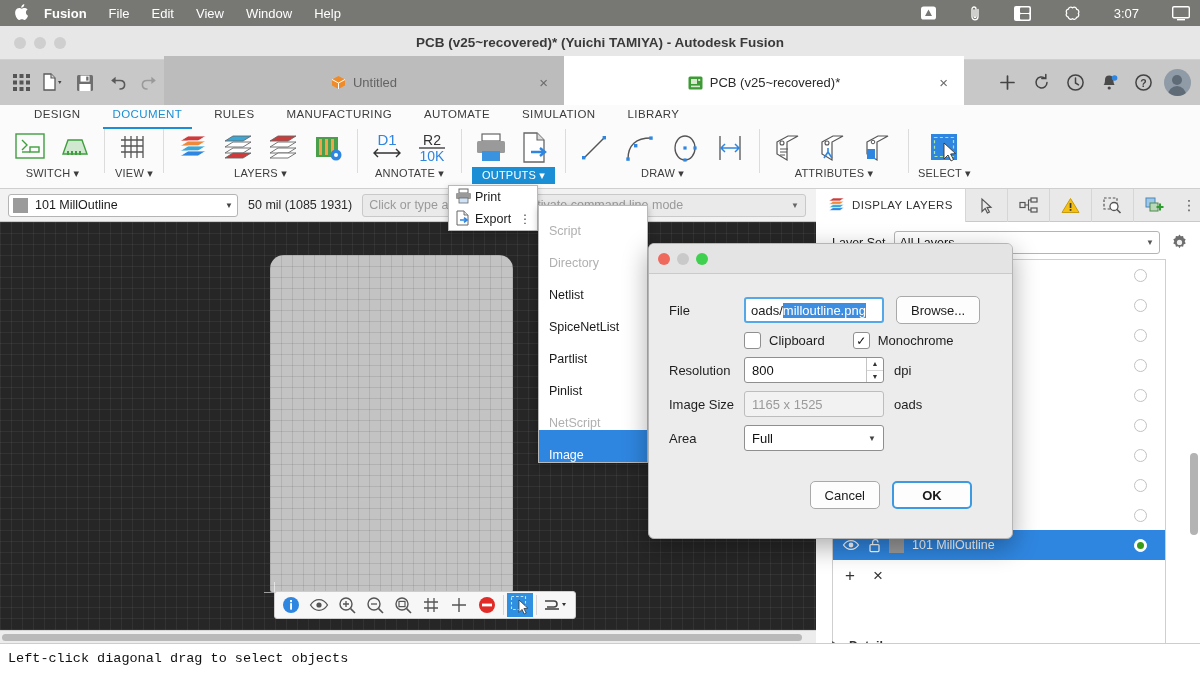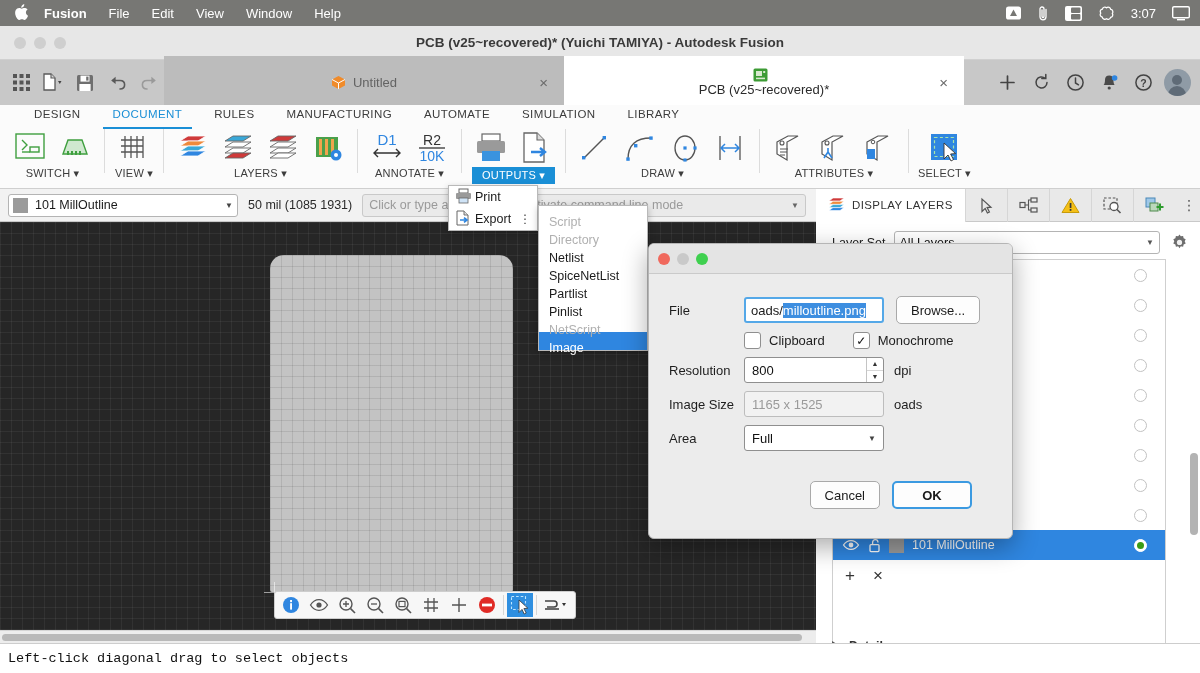--- a/index.html
+++ b/index.html
@@ -14,21 +14,21 @@
   
   .macbar {
     position: absolute; top: 0; left: 0; width: 1200px; height: 26px;
     background: #777774;
     display: flex; align-items: center;
     color: #fff; font-size: 13px;
   }
   .macbar .apple { margin-left: 14px; margin-right: 16px; font-size: 15px; line-height: 1; }
   .macbar .mi { margin-right: 22px; font-size: 13px; }
   .macbar .mi.bold { font-weight: bold; }
-  .macbar .right { margin-left: auto; display: flex; align-items: center; gap: 16px; margin-right: 10px; }
+  .macbar .right { margin-left: auto; display: flex; align-items: center; gap: 33px; margin-right: 10px; }
   .macbar .right .glyph { display: inline-flex; align-items: center; justify-content: center; }
   .clock { font-size: 13px; }
 
   
   .titlebar {
     position: absolute; top: 26px; left: 0; width: 1200px; height: 34px;
     background: #e7e7e7;
     border-bottom: 1px solid #d0d0d0;
     display: flex; align-items: center; justify-content: center;
   }
@@ -42,21 +42,21 @@
     background: #c8c8c8;
     display: flex; align-items: center;
   }
   .qa { display: flex; align-items: center; gap: 2px; padding-left: 6px; }
   .qa .qbtn { width: 30px; height: 30px; display: flex; align-items: center; justify-content: center; cursor: pointer; }
   .tab {
     height: 54px; width: 400px; display: flex; align-items: center; justify-content: center;
     position: relative; font-size: 13px; cursor: pointer;
   }
   .tab.inactive { background: #bcbcbc; color: #636363; }
-  .tab.active { background: #fff; color: #2b2b2b; flex-direction: column; }
+  .tab.active { background: #fff; color: #2b2b2b; }
   .tab .tclose { position: absolute; right: 16px; font-size: 15px; color: #6b6b6b; }
   .tab .ticon { margin-right: 7px; display: inline-flex; }
   .tabright { margin-left: auto; display: flex; align-items: center; gap: 4px; padding-right: 8px; }
   .tabright .tbtn { width: 30px; height: 30px; display: flex; align-items: center; justify-content: center; cursor: pointer; }
   .avatar {
     width: 27px; height: 27px; border-radius: 50%;
     background: #8f9ba6; display: flex; align-items: flex-end; justify-content: center; overflow: hidden;
   }
   .avatar .head { width: 10px; height: 10px; border-radius: 50%; background: #5f6b77; position: relative; top: -11px; }
   .avatar .body { width: 18px; height: 10px; border-radius: 9px 9px 0 0; background: #5f6b77; position: absolute; bottom: 0; }
@@ -194,21 +194,21 @@
     position: absolute; left: 448px; top: 185px; width: 90px; background: #fff;
     border: 1px solid #b9b9b9; box-shadow: 0 2px 6px rgba(0,0,0,.25); z-index: 40;
   }
   .outmenu .mrow { display: flex; align-items: center; gap: 3px; height: 22px; padding: 0 6px; font-size: 12.5px; color: #1a1a1a; cursor: pointer; }
   .outmenu .mrow .kebab { margin-left: auto; color: #444; font-size: 12px; }
 
   .submenu {
     position: absolute; left: 538px; top: 205px; width: 110px; background: #fff;
     border: 1px solid #b9b9b9; box-shadow: 0 2px 7px rgba(0,0,0,.25); z-index: 41;
   }
-  .submenu .srow { height: 18px; line-height: 18px; padding: 7px 10px; font-size: 12.5px; color: #1a1a1a; cursor: pointer; }
+  .submenu .srow { height: 18px; line-height: 18px; padding: 16px 10px; font-size: 12.5px; color: #1a1a1a; cursor: pointer; }
   .submenu .srow.dim { color: #b0b0b0; }
   .submenu .srow.sel { background: #2f86e0; color: #fff; }
 
   
   .dialog {
     position: absolute; left: 648px; top: 243px; width: 365px; height: 296px;
     background: #ececec; border: 1px solid #b5b5b5; border-radius: 6px;
     box-shadow: 0 8px 26px rgba(0,0,0,.33); z-index: 60; overflow: hidden;
   }
   .dlgbar { height: 30px; background: #e4e4e4; border-bottom: 1px solid #cacaca; display: flex; align-items: center; position: relative; }

